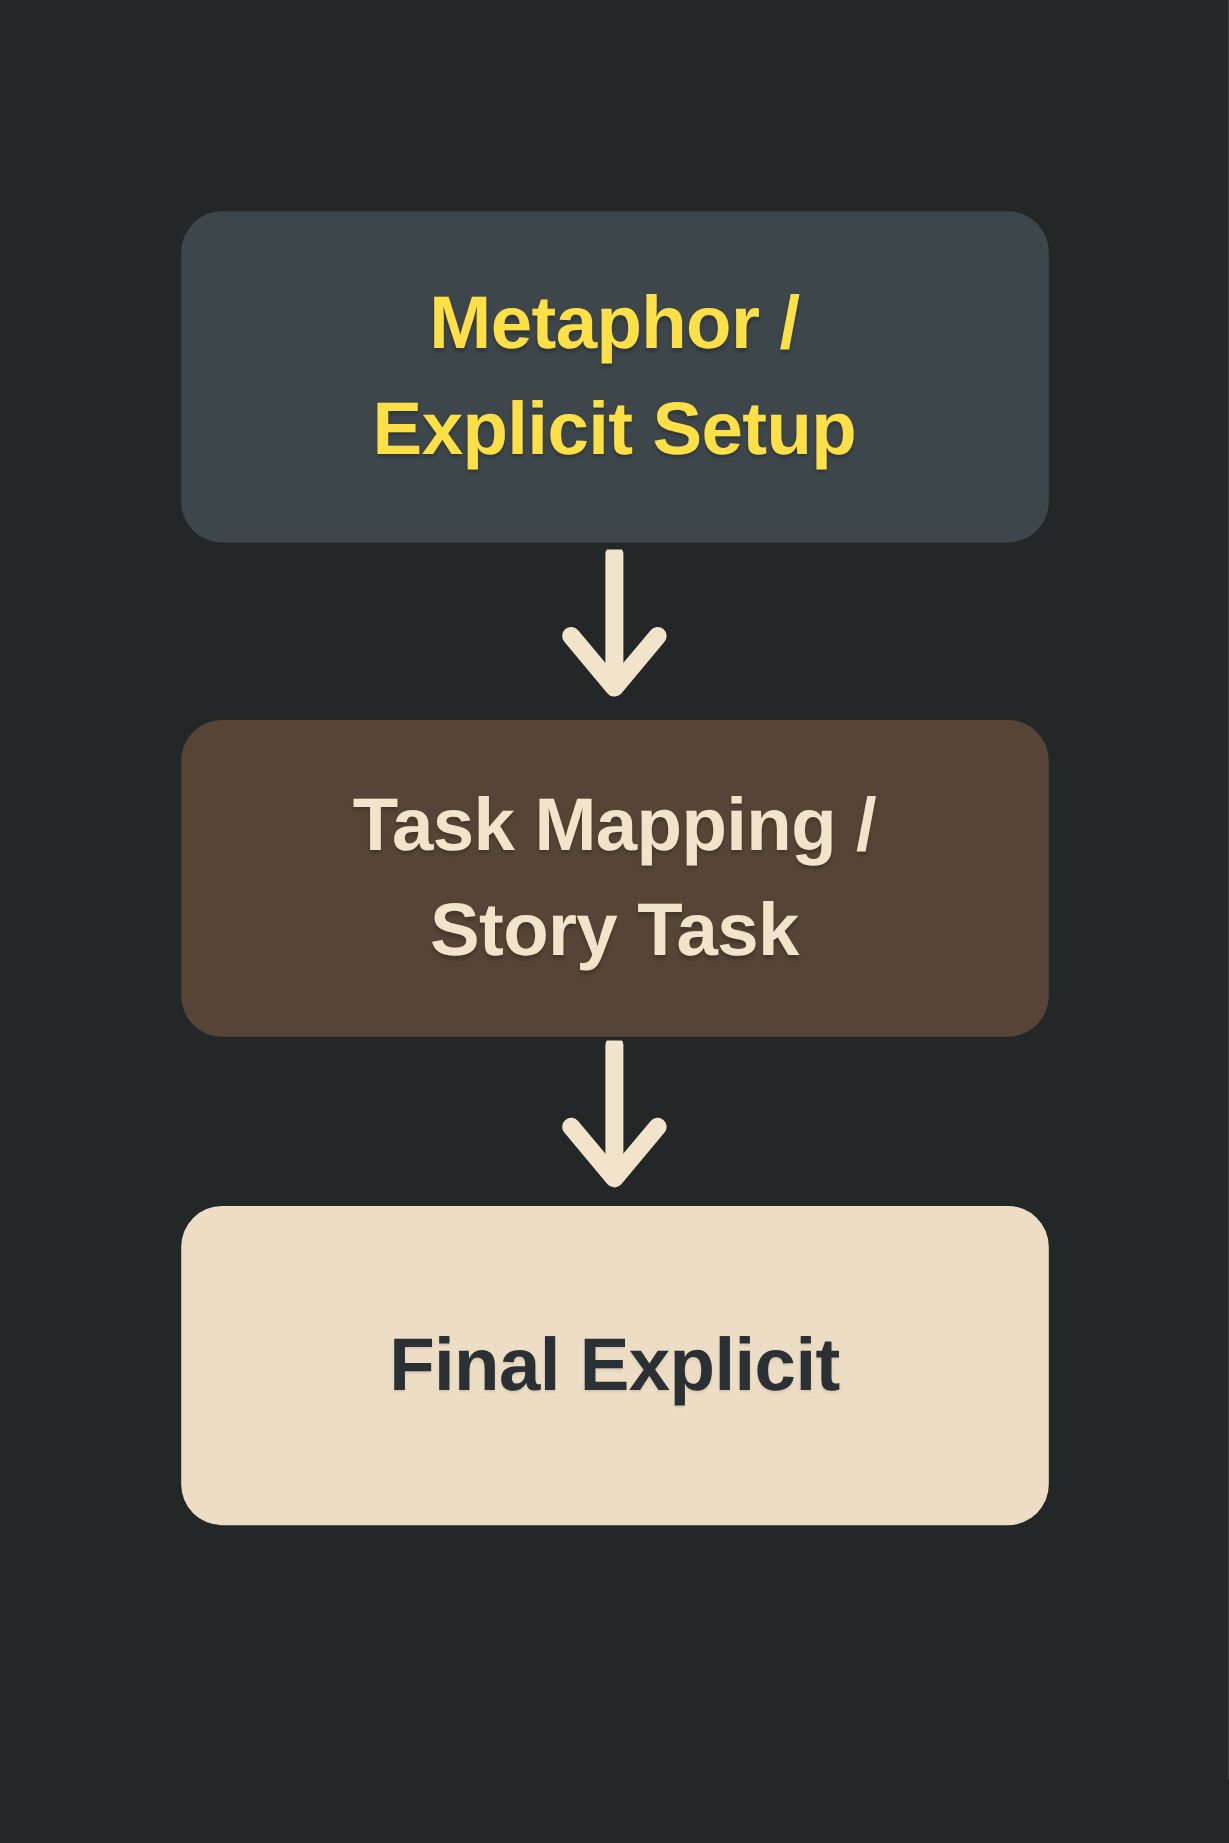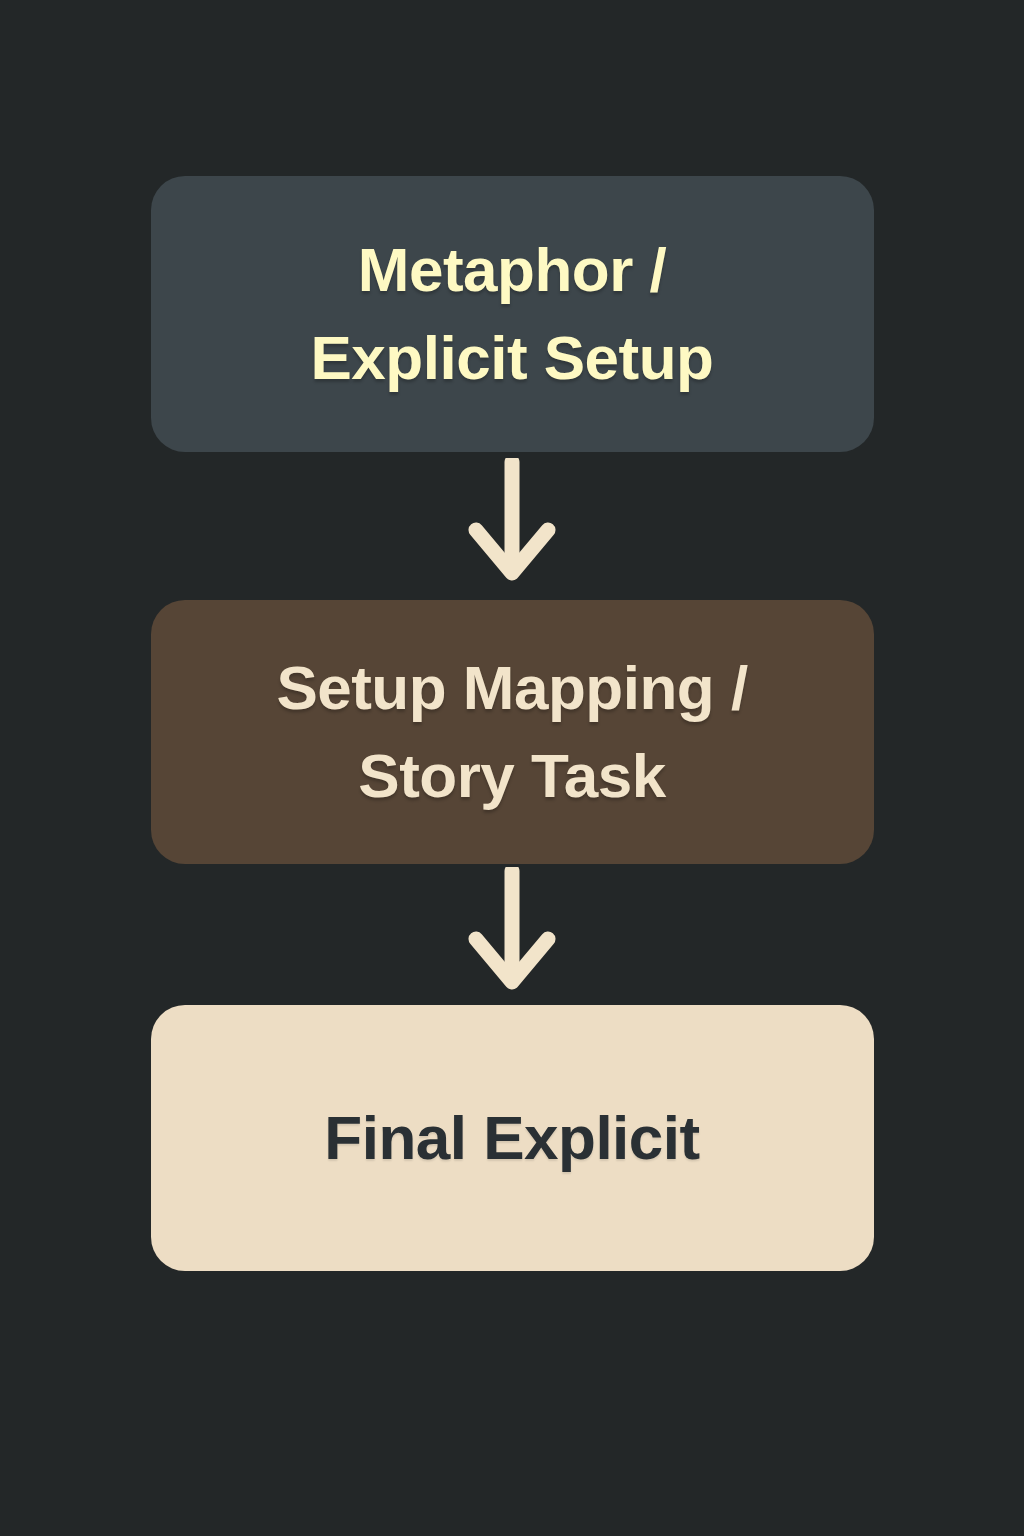--- a/index.html
+++ b/index.html
@@ -54,36 +54,36 @@
   .arrow-wrap-2 { height: 141px; }
   .arrow-svg { display: block; }
 </style>
 </head>
 <body>
 
 <div class="canvas" style="background: rgb(35, 39, 40);">
   <div class="flow">
 
     <div class="node node-1" style="background: rgb(61, 70, 75);">
-      <div class="label label-light" style="color: #fef9c3;">
+      <div class="label label-light" style="color: #fde047;">
         <span class="line">Metaphor /</span>
         <span class="line">Explicit Setup</span>
       </div>
     </div>
 
     <div class="arrow-wrap arrow-wrap-1">
       <svg class="arrow-svg" width="90" height="136" viewBox="0 0 90 136" fill="none">
         <path d="M45 4 L45 112" stroke="#f2e4ca" stroke-width="15" stroke-linecap="round"></path>
         <path d="M9 72 L45 115 L81 72" stroke="#f2e4ca" stroke-width="15" stroke-linecap="round" stroke-linejoin="round" fill="none"></path>
       </svg>
     </div>
 
     <div class="node node-2" style="background: rgb(86, 69, 54);">
       <div class="label label-light" style="color: rgb(242, 228, 202);">
-        <span class="line">Setup Mapping /</span>
+        <span class="line">Task Mapping /</span>
         <span class="line">Story Task</span>
       </div>
     </div>
 
     <div class="arrow-wrap arrow-wrap-2">
       <svg class="arrow-svg" width="90" height="136" viewBox="0 0 90 136" fill="none">
         <path d="M45 4 L45 112" stroke="#f2e4ca" stroke-width="15" stroke-linecap="round"></path>
         <path d="M9 72 L45 115 L81 72" stroke="#f2e4ca" stroke-width="15" stroke-linecap="round" stroke-linejoin="round" fill="none"></path>
       </svg>
     </div>

